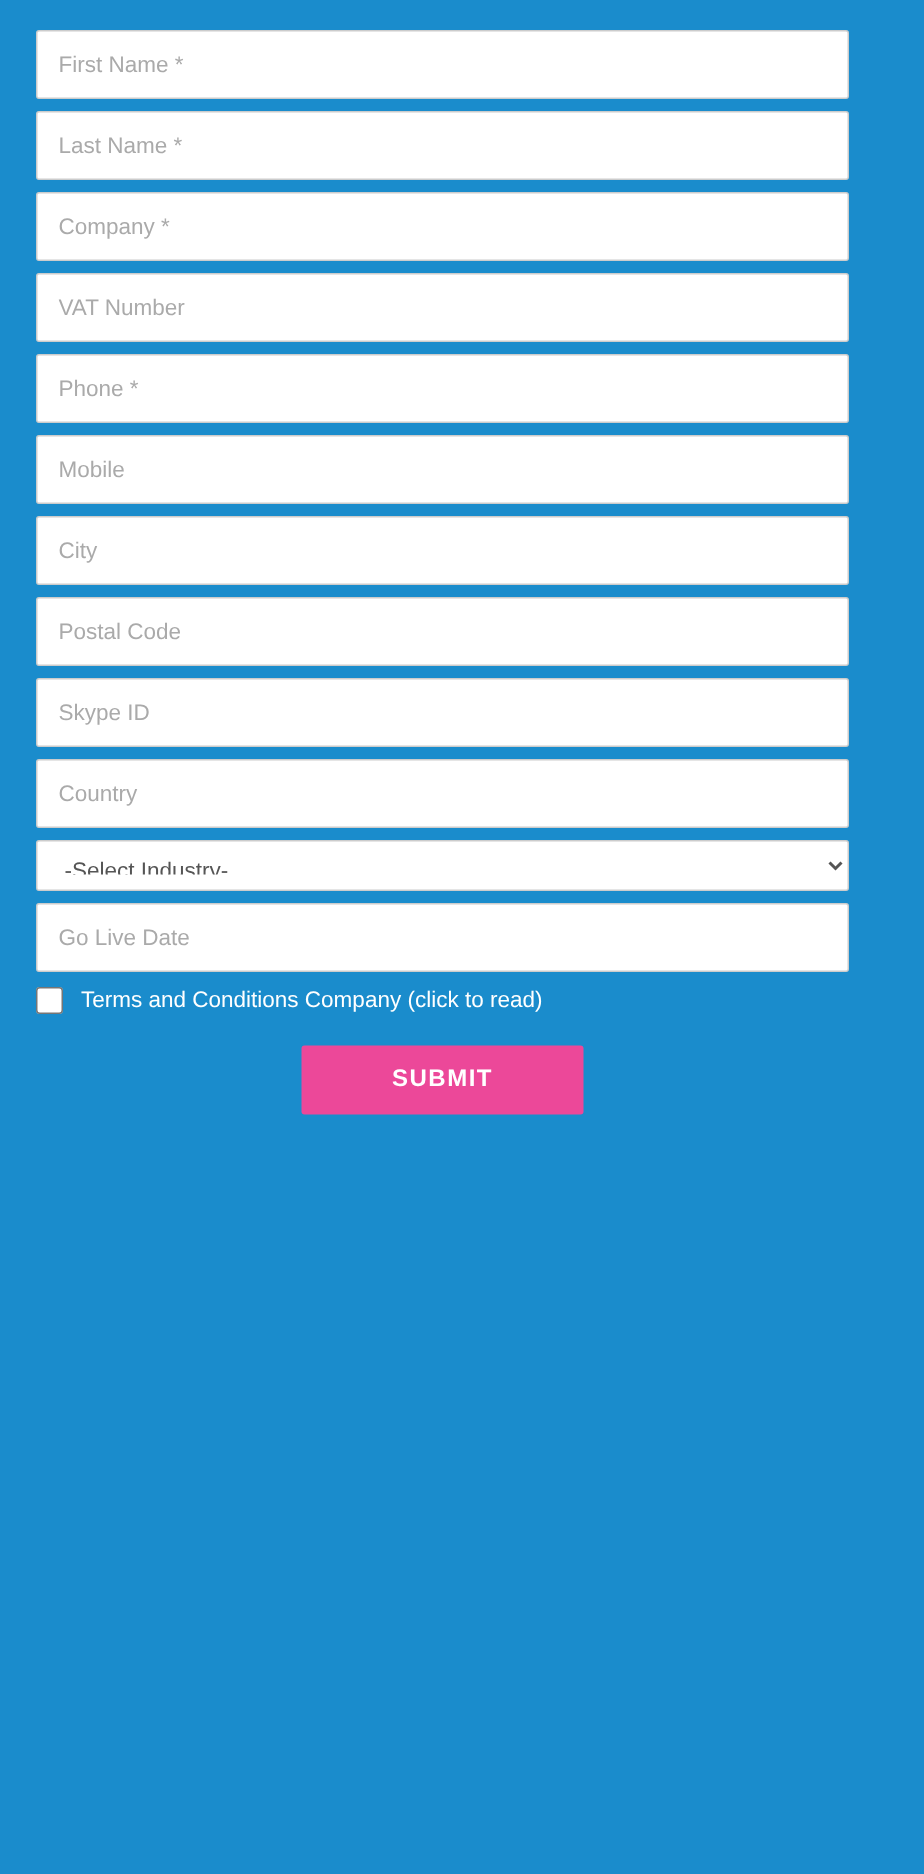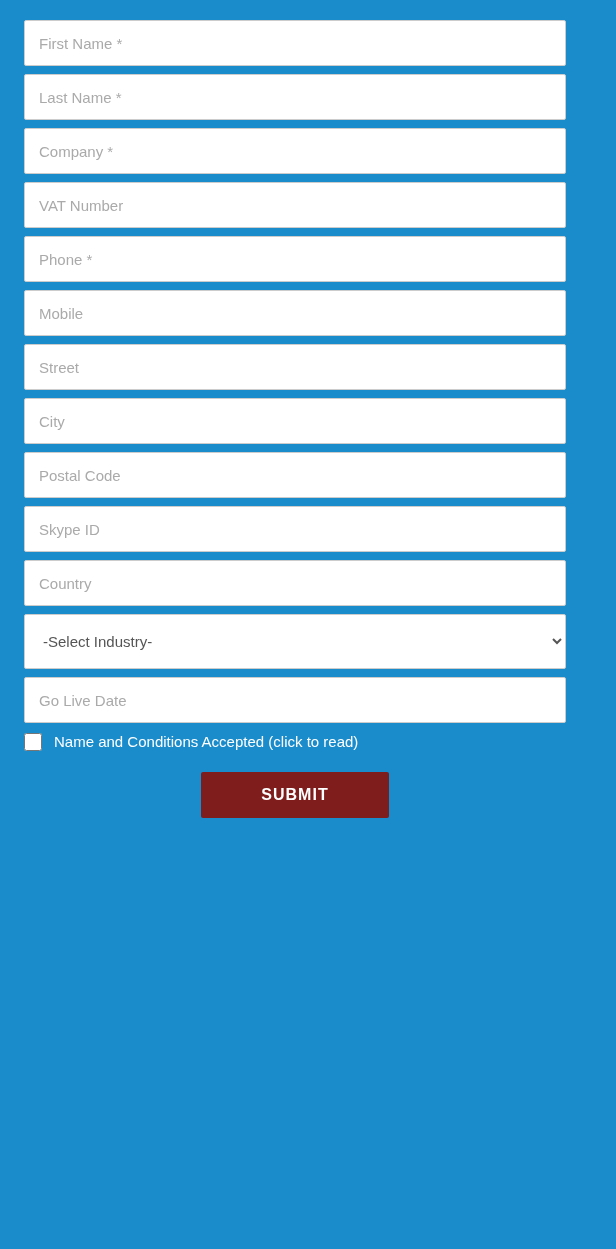--- a/index.html
+++ b/index.html
@@ -40,21 +40,21 @@
       background-color: #fff;
       outline: none;
     }
 
     .form-field input::placeholder {
       color: #aaa;
     }
 
     .form-field select {
       width: 100%;
-      height: 55px;
+      height: 34px;
       padding: 10px 14px;
       border: 1px solid #ccc;
       border-radius: 2px;
       font-size: 15px;
       color: #555;
       background-color: #fff;
       outline: none;
       appearance: auto;
       cursor: pointer;
     }
@@ -81,21 +81,21 @@
       line-height: 1.4;
     }
 
     .submit-row {
       display: flex;
       justify-content: center;
       margin-top: 10px;
     }
 
     .submit-button {
-      background-color: #7f1d1d;
+      background-color: #ec4899;
       color: #fff;
       border: none;
       padding: 14px 60px;
       font-size: 16px;
       font-weight: bold;
       letter-spacing: 1px;
       cursor: pointer;
       border-radius: 2px;
     }
   </style>
@@ -116,23 +116,20 @@
   <div class="form-field">
     <input type="text" placeholder="VAT Number" style="">
   </div>
   <div class="form-field">
     <input type="text" placeholder="Phone *" style="">
   </div>
   <div class="form-field">
     <input type="text" placeholder="Mobile" style="">
   </div>
   <div class="form-field">
-    <input type="text" placeholder="Street" style="">
-  </div>
-  <div class="form-field">
     <input type="text" placeholder="City" style="">
   </div>
   <div class="form-field">
     <input type="text" placeholder="Postal Code" style="">
   </div>
   <div class="form-field">
     <input type="text" placeholder="Skype ID" style="">
   </div>
   <div class="form-field">
     <input type="text" placeholder="Country" style="">
@@ -151,20 +148,20 @@
     </select>
   </div>
 
 
   <div class="form-field">
     <input type="text" placeholder="Go Live Date" style="">
   </div>
 
   <div class="checkbox-row">
     <input type="checkbox" id="terms" style="">
-    <label class="checkbox-label" for="terms">Name and Conditions Accepted (click to read)</label>
+    <label class="checkbox-label" for="terms">Terms and Conditions Company (click to read)</label>
   </div>
 
   <div class="submit-row">
     <button class="submit-button">SUBMIT</button>
   </div>
 
 </div>
 
 </body></html>

